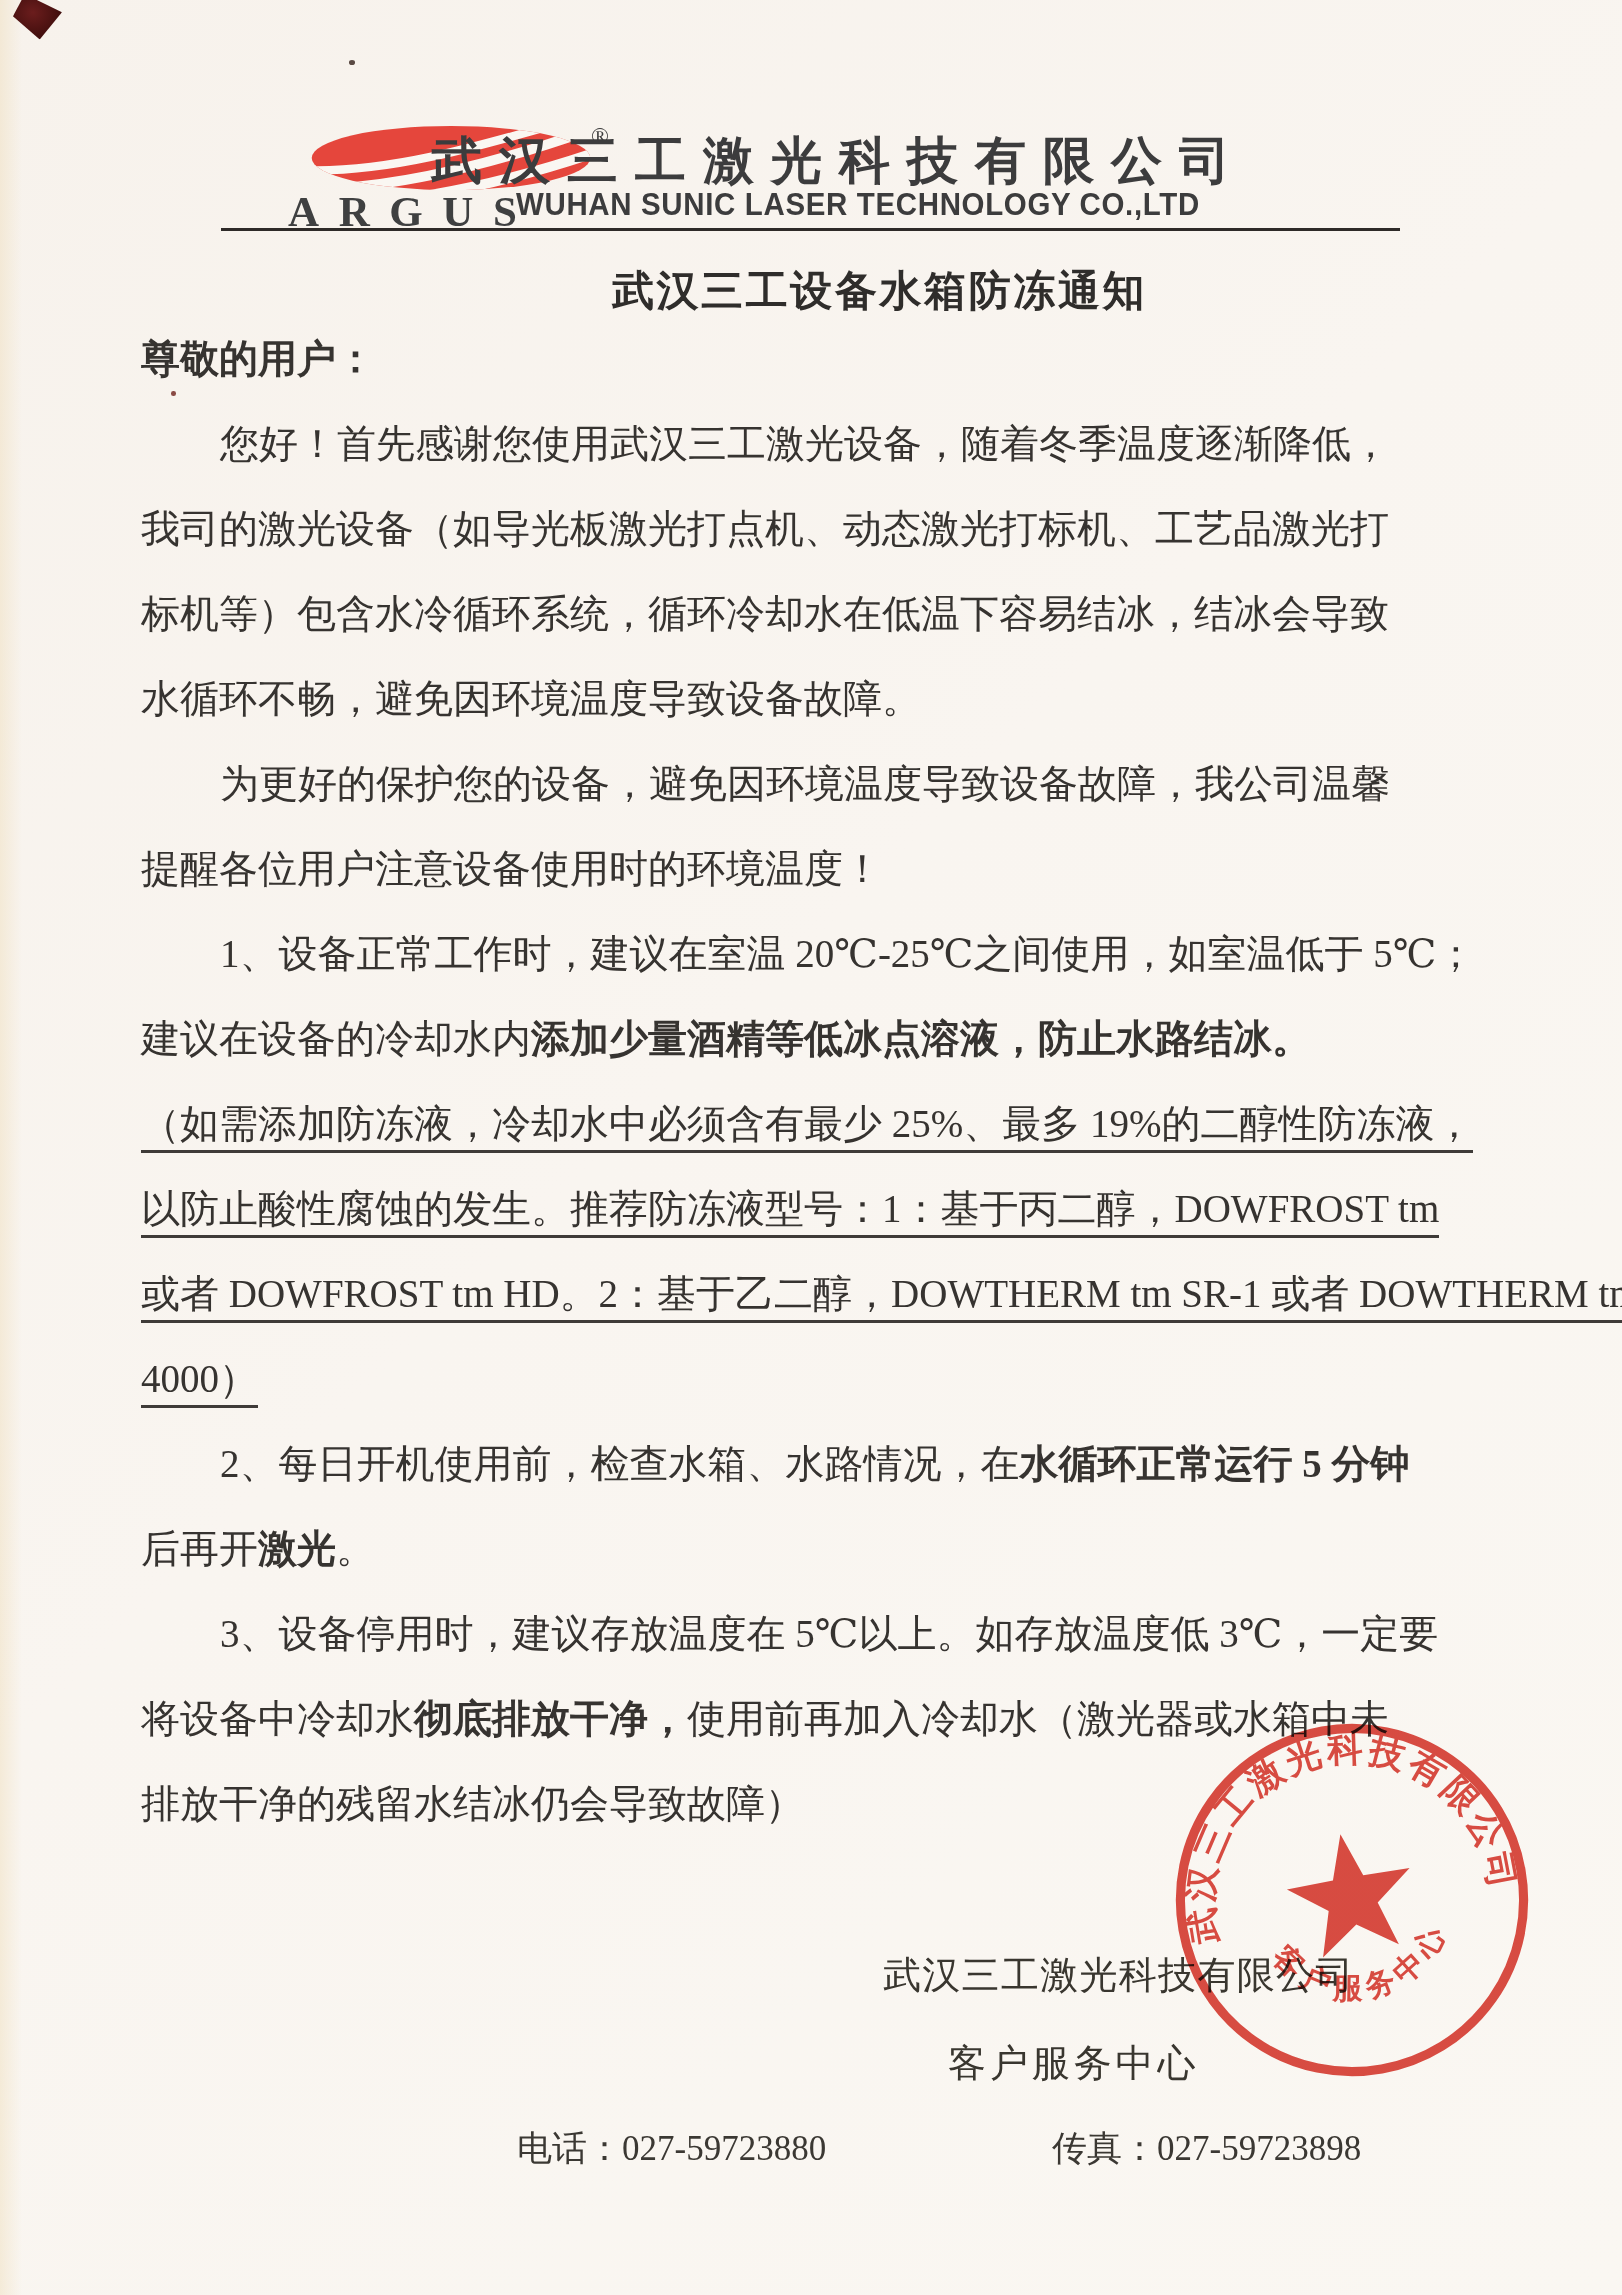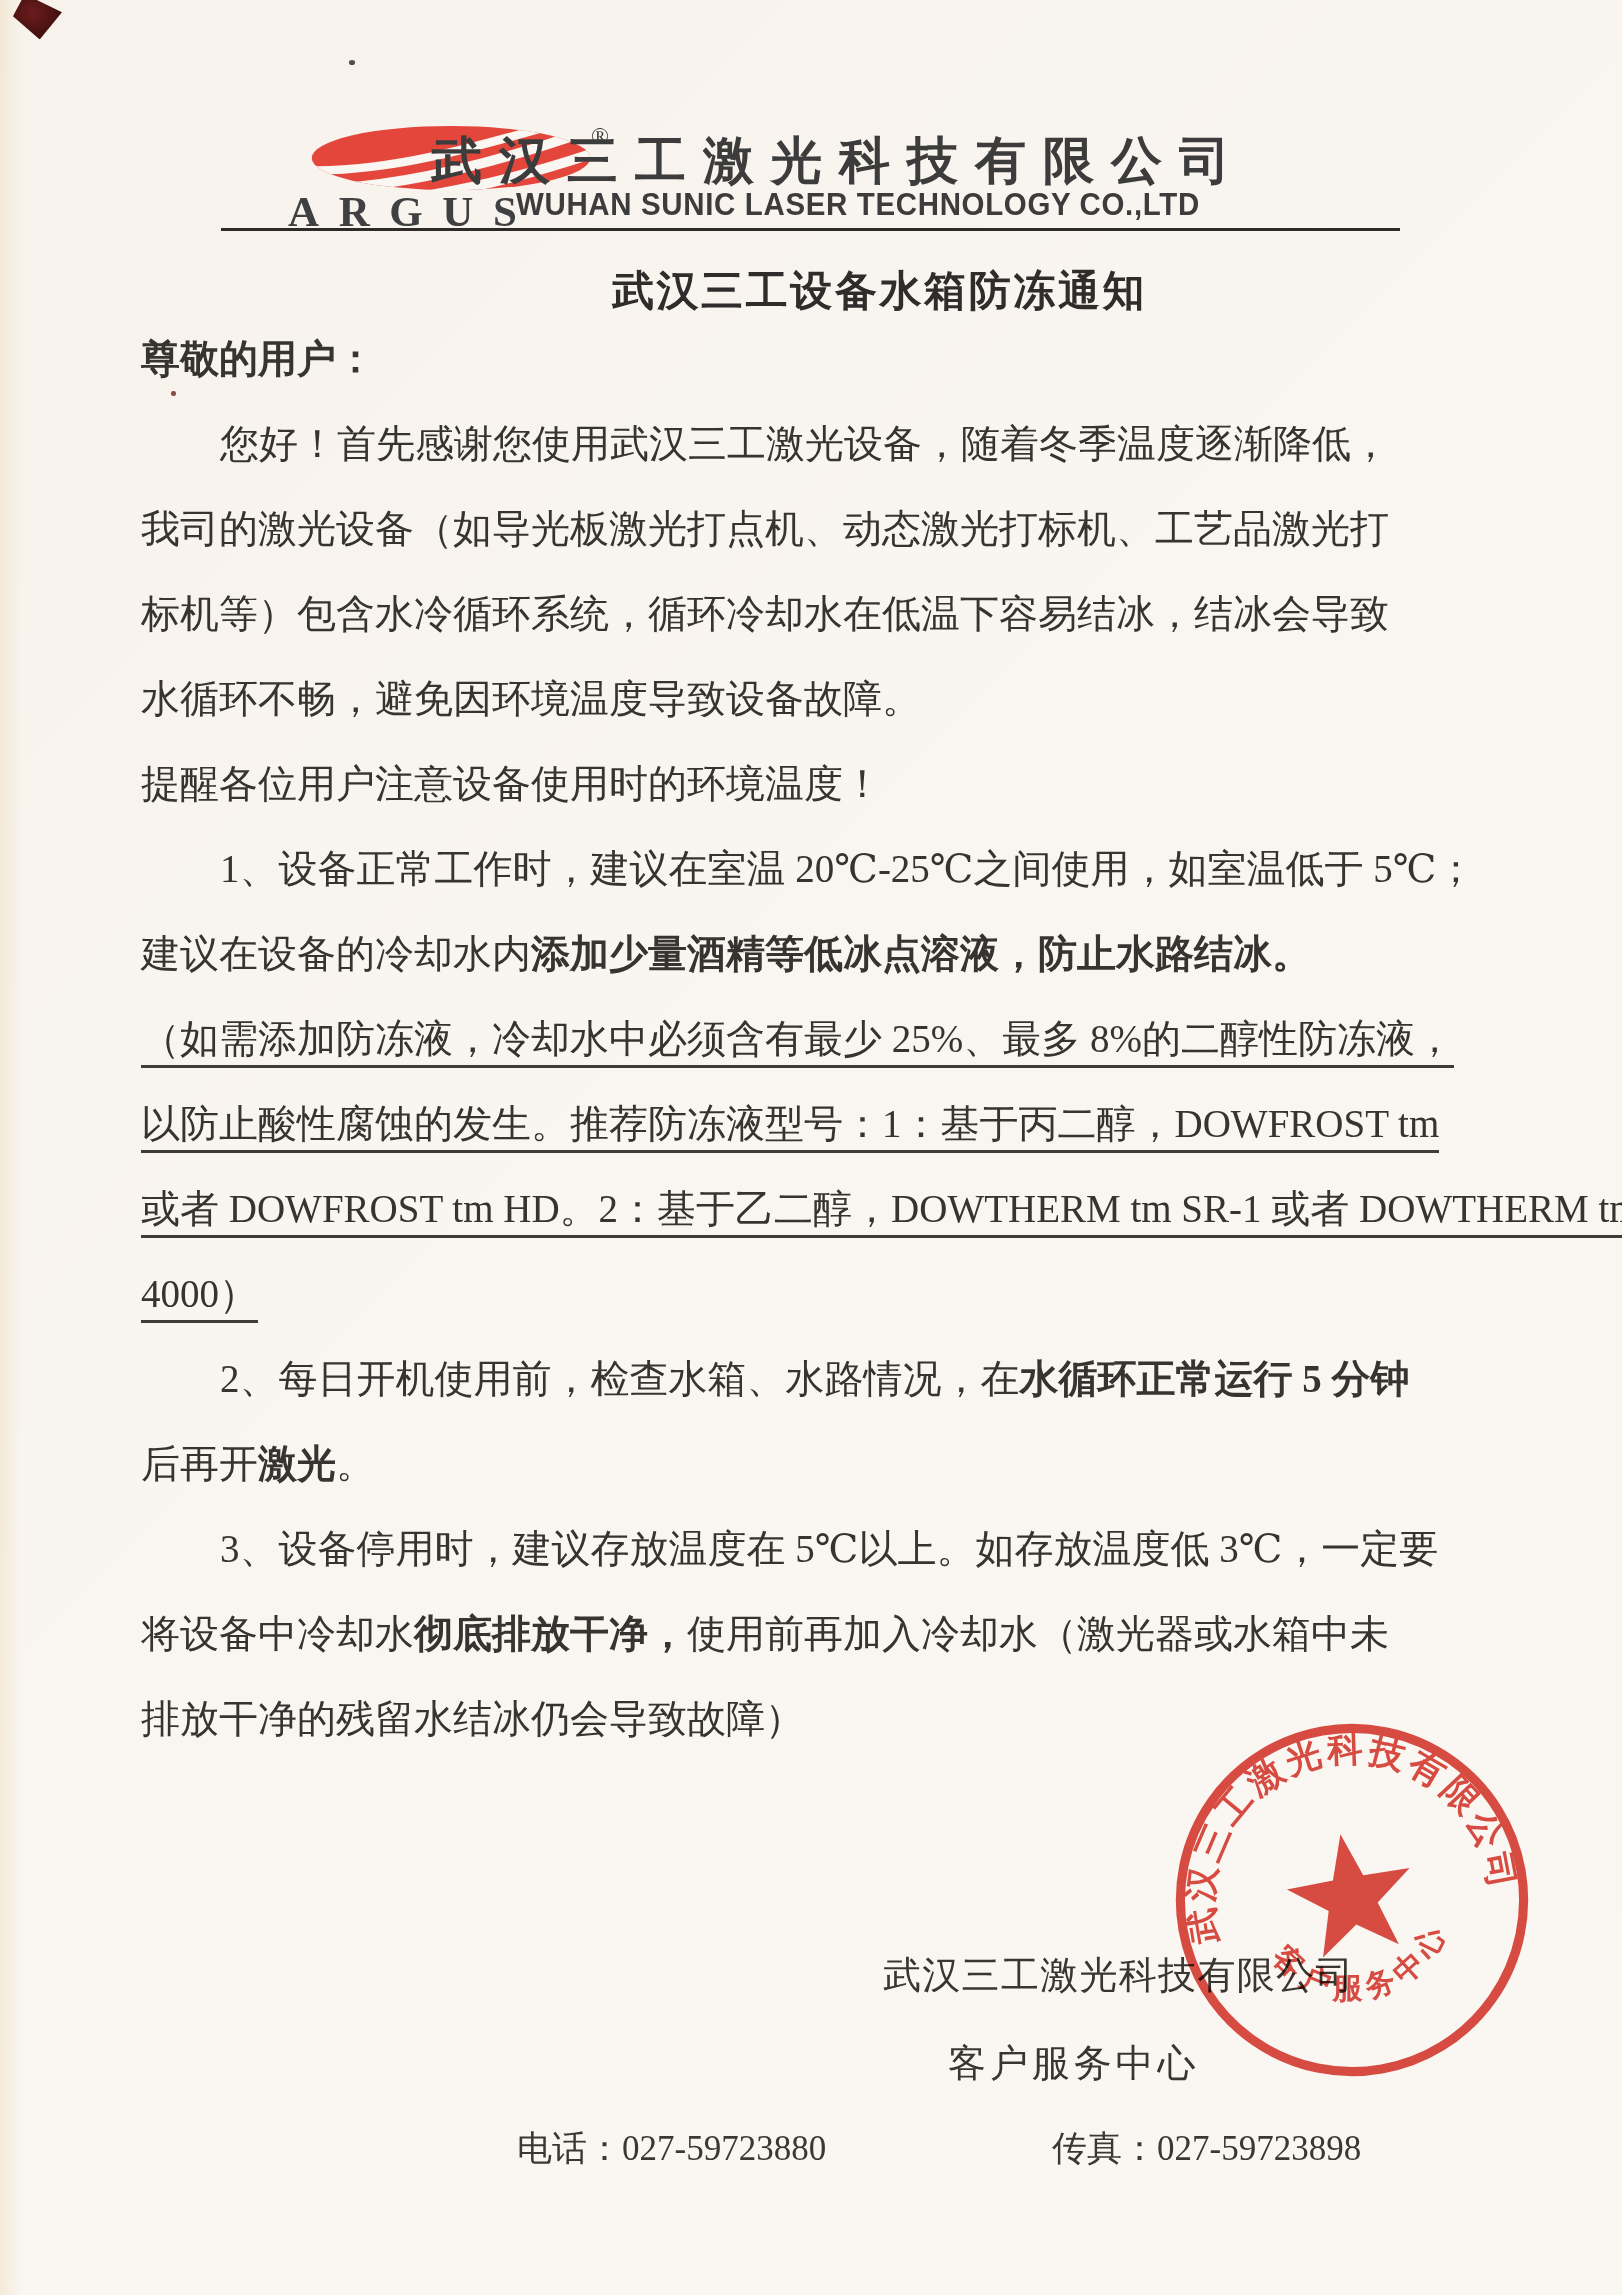--- a/index.html
+++ b/index.html
@@ -83,24 +83,25 @@
 <div class="abs divider"></div>
 
 <div class="abs doc-title">武汉三工设备水箱防冻通知</div>
 
 <div class="abs body-wrap" id="body-lines">
     <div class="bline"><span><span class="b">尊敬的用户：</span></span></div>
     <div class="bline indent"><span><span>您好！首先感谢您使用武汉三工激光设备，随着冬季温度逐渐降低，</span></span></div>
     <div class="bline"><span><span>我司的激光设备（如导光板激光打点机、动态激光打标机、工艺品激光打</span></span></div>
     <div class="bline"><span><span>标机等）包含水冷循环系统，循环冷却水在低温下容易结冰，结冰会导致</span></span></div>
     <div class="bline"><span><span>水循环不畅，避免因环境温度导致设备故障。</span></span></div>
+    <div class="bline indent"><span><span>为更好的保护您的设备，避免因环境温度导致设备故障，我公司温馨</span></span></div>
     <div class="bline"><span><span>提醒各位用户注意设备使用时的环境温度！</span></span></div>
     <div class="bline indent"><span><span>1、设备正常工作时，建议在室温 20℃-25℃之间使用，如室温低于 5℃；</span></span></div>
     <div class="bline"><span><span>建议在设备的冷却水内</span><span class="b">添加少量酒精等低冰点溶液，防止水路结冰。</span></span></div>
-    <div class="bline"><span class="uline"><span>（如需添加防冻液，冷却水中必须含有最少 25%、最多 8%的二醇性防冻液，</span></span></div>
+    <div class="bline"><span class="uline"><span>（如需添加防冻液，冷却水中必须含有最少 25%、最多 19%的二醇性防冻液，</span></span></div>
     <div class="bline"><span class="uline"><span>以防止酸性腐蚀的发生。推荐防冻液型号：1：基于丙二醇，DOWFROST tm</span></span></div>
     <div class="bline"><span class="uline"><span>或者 DOWFROST tm HD。2：基于乙二醇，DOWTHERM tm SR-1 或者 DOWTHERM tm</span></span></div>
     <div class="bline"><span class="uline"><span>4000）</span></span></div>
     <div class="bline indent"><span><span>2、每日开机使用前，检查水箱、水路情况，在</span><span class="b">水循环正常运行 5 分钟</span></span></div>
     <div class="bline"><span><span>后再开</span><span class="b">激光</span><span>。</span></span></div>
     <div class="bline indent"><span><span>3、设备停用时，建议存放温度在 5℃以上。如存放温度低 3℃，一定要</span></span></div>
     <div class="bline"><span><span>将设备中冷却水</span><span class="b">彻底排放干净，</span><span>使用前再加入冷却水（激光器或水箱中未</span></span></div>
     <div class="bline"><span><span>排放干净的残留水结冰仍会导致故障）</span></span></div>
   </div>
 

